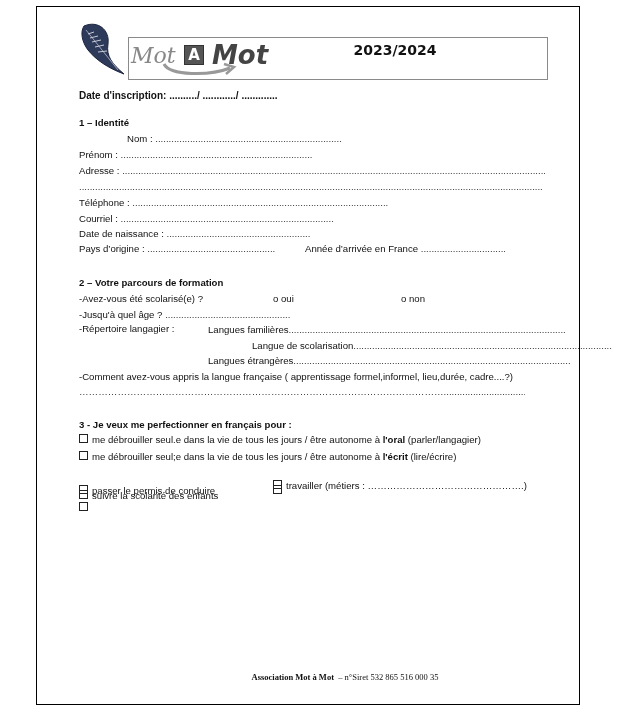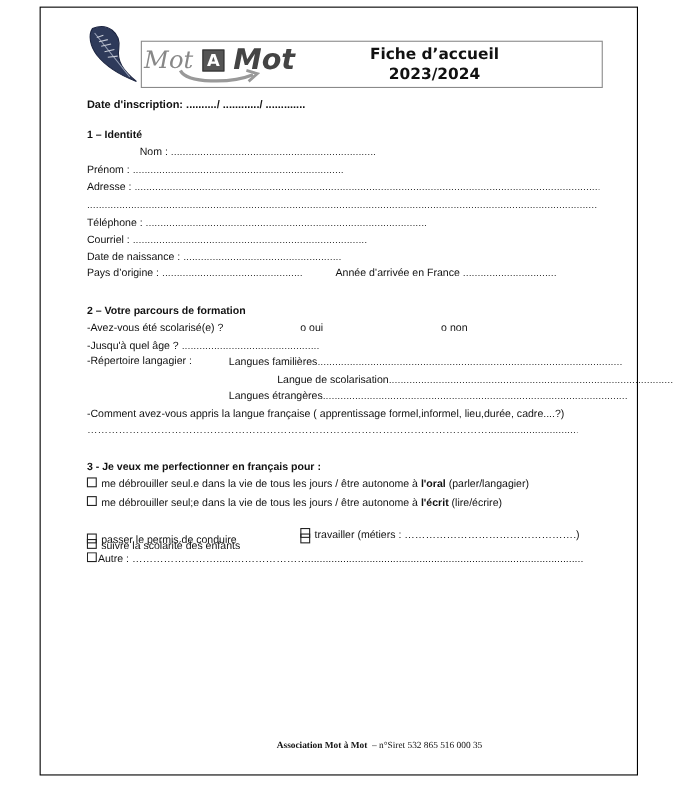--- a/index.html
+++ b/index.html
@@ -29,21 +29,20 @@
 </svg>
 <div class="header-box"></div>
 <div class="logo-script">Mot</div>
 <div class="logo-a">A</div>
 <div class="logo-bold">Mot</div>
 <svg class="abs" style="left:160px;top:62px;" width="80" height="16">
   <path d="M4 2 C 10 14, 50 14, 70 6" stroke="#999" stroke-width="3" fill="none"></path>
   <path d="M64 2 L74 5 L66 12" stroke="#999" stroke-width="2.5" fill="none"></path>
 </svg>
 <div class="header-title">
-  <div>Fiche d’accueil</div>
   <div>2023/2024</div>
 </div>
 
 <div class="abs txt bold" style="left:79px;top:90px;font-size:10px;">
   <span>Date d'inscription:</span>
   <span>........../ ............/ .............</span>
 </div>
 
 <div class="abs txt bold" style="left:79px;top:117px;">1 – Identité</div>
 
@@ -115,18 +114,18 @@
 <div class="abs txt" style="left:273px;top:468px;margin-top:12px;">
   <span class="cb"></span><span>travailler (métiers : ………………………………………….)</span>
 </div>
 <div class="abs txt" style="left:79px;top:485px;">
   <span class="cb"></span><span>passer le permis de conduire</span>
 </div>
 <div class="abs txt" style="left:273px;top:485px;">
   <span class="cb"></span>
 </div>
 <div class="abs txt" style="left:79px;top:502px;width:456px;overflow:hidden;">
-  <span class="cb" style="margin-right:1px;"></span><span>Autre : ……………………......…………………..............................................................................................</span>
+  <span class="cb" style="margin-right:1px;"></span>
 </div>
 
 <div class="footer">
   <b>Association Mot à Mot</b>&nbsp;&nbsp;<span>– n°Siret 532 865 516 000 35</span>
 </div>
 
 </body></html>

